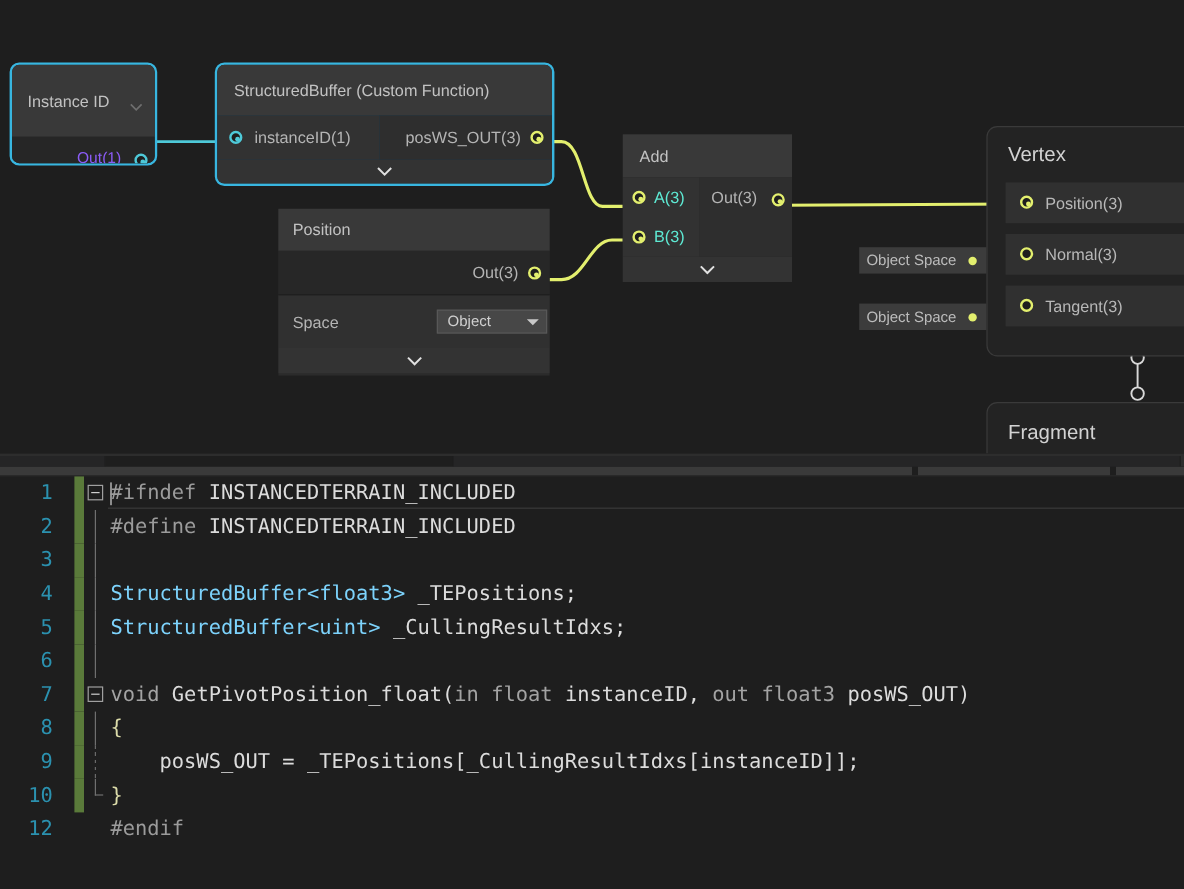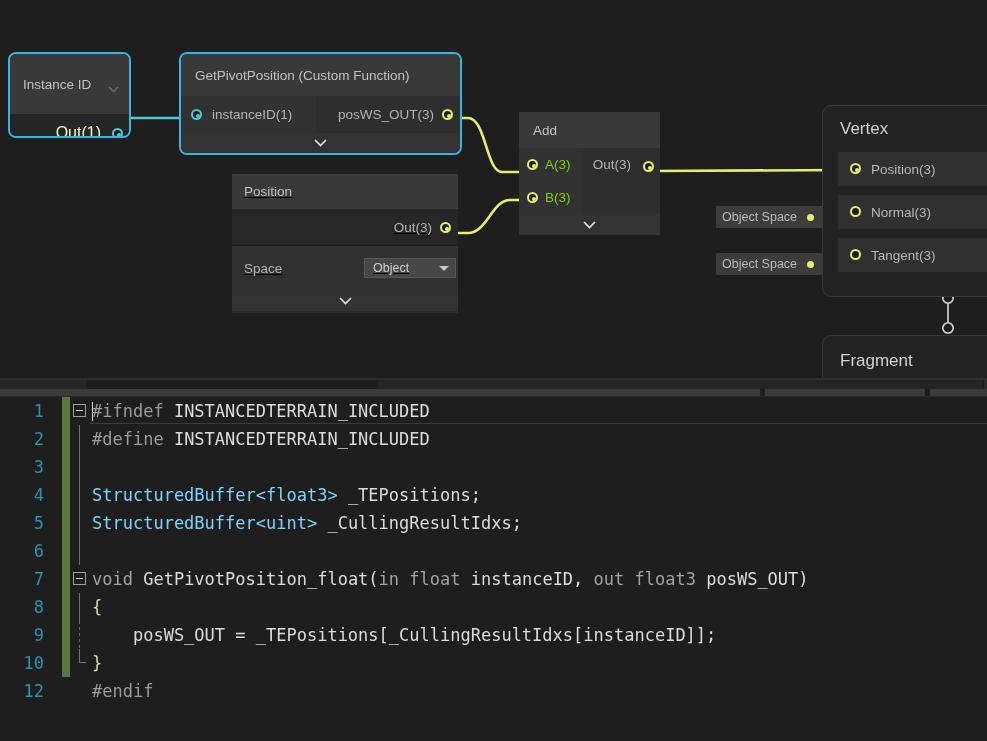--- a/index.html
+++ b/index.html
@@ -56,21 +56,21 @@
 
   
   #node-instanceid { left: 8px; top: 52px; width: 123px; height: 86px; }
   #node-instanceid .hdr {
     height: 60px; display:flex; align-items:center;
     padding: 0 10px 0 13px; background:#393939; color:#c2c2c2; font-size:13.5px;
     justify-content: space-between;
   }
   #node-instanceid .bdy { height: 40px; background:#262626; position: relative; }
   #node-instanceid .out-lbl {
-    position:absolute; right: 28px; top: 10px; color:#fef9c3; font-size:16px;
+    position:absolute; right: 28px; top: 10px; color:#8b5cf6; font-size:13px;
   }
   #node-instanceid .port { right: 6px; top: 14px; }
   .mini-chev { width:11px; height:7px; opacity:.55; }
 
   
   #node-custfunc { left: 179px; top: 52px; width: 283px; height: 103px; }
   #node-custfunc .hdr { height: 42px; background:#393939; color:#c2c2c2; font-size:13.5px;
     display:flex; align-items:center; padding: 0 0 0 14px; }
   #node-custfunc .slots { height: 37px; display:flex; background:#0c4a6e; }
   #node-custfunc .in-slot {
@@ -81,21 +81,21 @@
   #node-custfunc .in-slot .port { left: 10px; top: 13px; }
   #node-custfunc .out-slot {
     flex: 1; background:#2e2e2e; position:relative; display:flex; align-items:center;
     justify-content: flex-end;
   }
   #node-custfunc .out-slot .lbl { margin-right: 26px; color:#b4b4b4; font-size:13.5px; }
   #node-custfunc .out-slot .port { right: 7px; top: 13px; }
   #node-custfunc .ftr { height:20px; background:#333; display:flex; align-items:center; justify-content:center; }
 
   
-  #node-position { left: 232px; top: 174px; width: 226px; height: 139px; text-decoration: underline; }
+  #node-position { left: 232px; top: 174px; width: 226px; height: 139px; }
   #node-position .hdr { height: 35px; background:#393939; color:#c2c2c2; font-size:13.5px;
     display:flex; align-items:center; padding-left:12px; }
   #node-position .row-out {
     height: 37px; background:#272727; position:relative;
     display:flex; align-items:center; justify-content:flex-end;
     border-bottom: 1px solid #1f1f1f;
   }
   #node-position .row-out .lbl { margin-right: 26px; color:#b4b4b4; font-size:13.5px; }
   #node-position .row-out .port { right: 7px; top: 13px; }
   #node-position .row-prop {
@@ -111,21 +111,21 @@
   .tri-down { width:0;height:0;border-left:5px solid transparent;border-right:5px solid transparent;border-top:5px solid #c8c8c8; }
   #node-position .ftr { height:21px; background:#333; display:flex; align-items:center; justify-content:center; }
 
   
   #node-add { left: 519px; top: 112px; width: 141px; height: 123px; }
   #node-add .hdr { height:36px; background:#393939; color:#c2c2c2; font-size:13.5px;
     display:flex; align-items:center; padding-left:14px; }
   #node-add .mid { height:66px; display:flex; background:#262626; }
   #node-add .ins { width: 64px; background:#323232; }
   #node-add .in-row { height:33px; position:relative; display:flex; align-items:center; }
-  #node-add .in-row .lbl { margin-left:26px; color:#84cc16; font-size:13.5px; }
+  #node-add .in-row .lbl { margin-left:26px; color:#5eead4; font-size:13.5px; }
   #node-add .in-row .port { left:8px; top:11px; }
   #node-add .outs { flex:1; background:#2e2e2e; position:relative; }
   #node-add .outs .lbl { position:absolute; right:29px; top:9px; color:#b4b4b4; font-size:13.5px; }
   #node-add .outs .port { position:absolute; right:6px; top:13px; }
   #node-add .ftr { height:21px; background:#333; display:flex; align-items:center; justify-content:center; }
 
   
   #node-vertex {
     left: 822px; top: 105px; width: 200px; height: 192px;
     border: 1px solid #3a3a3a; border-radius: 9px;
@@ -288,21 +288,21 @@
         </span>
       </div>
       <div class="bdy">
         <span class="out-lbl">Out(1)</span>
         <span class="port cyan"></span>
       </div>
     </div>
 
     <div id="node-custfunc" class="node selected-outline">
       <div class="hdr">
-        <span>GetPivotPosition (Custom Function)</span>
+        <span>StructuredBuffer (Custom Function)</span>
       </div>
       <div class="slots">
         <div class="in-slot">
           <span class="port cyan"></span>
           <span class="lbl">instanceID(1)</span>
         </div>
         <div class="out-slot">
           <span class="lbl">posWS_OUT(3)</span>
           <span class="port yellow"></span>
         </div>

